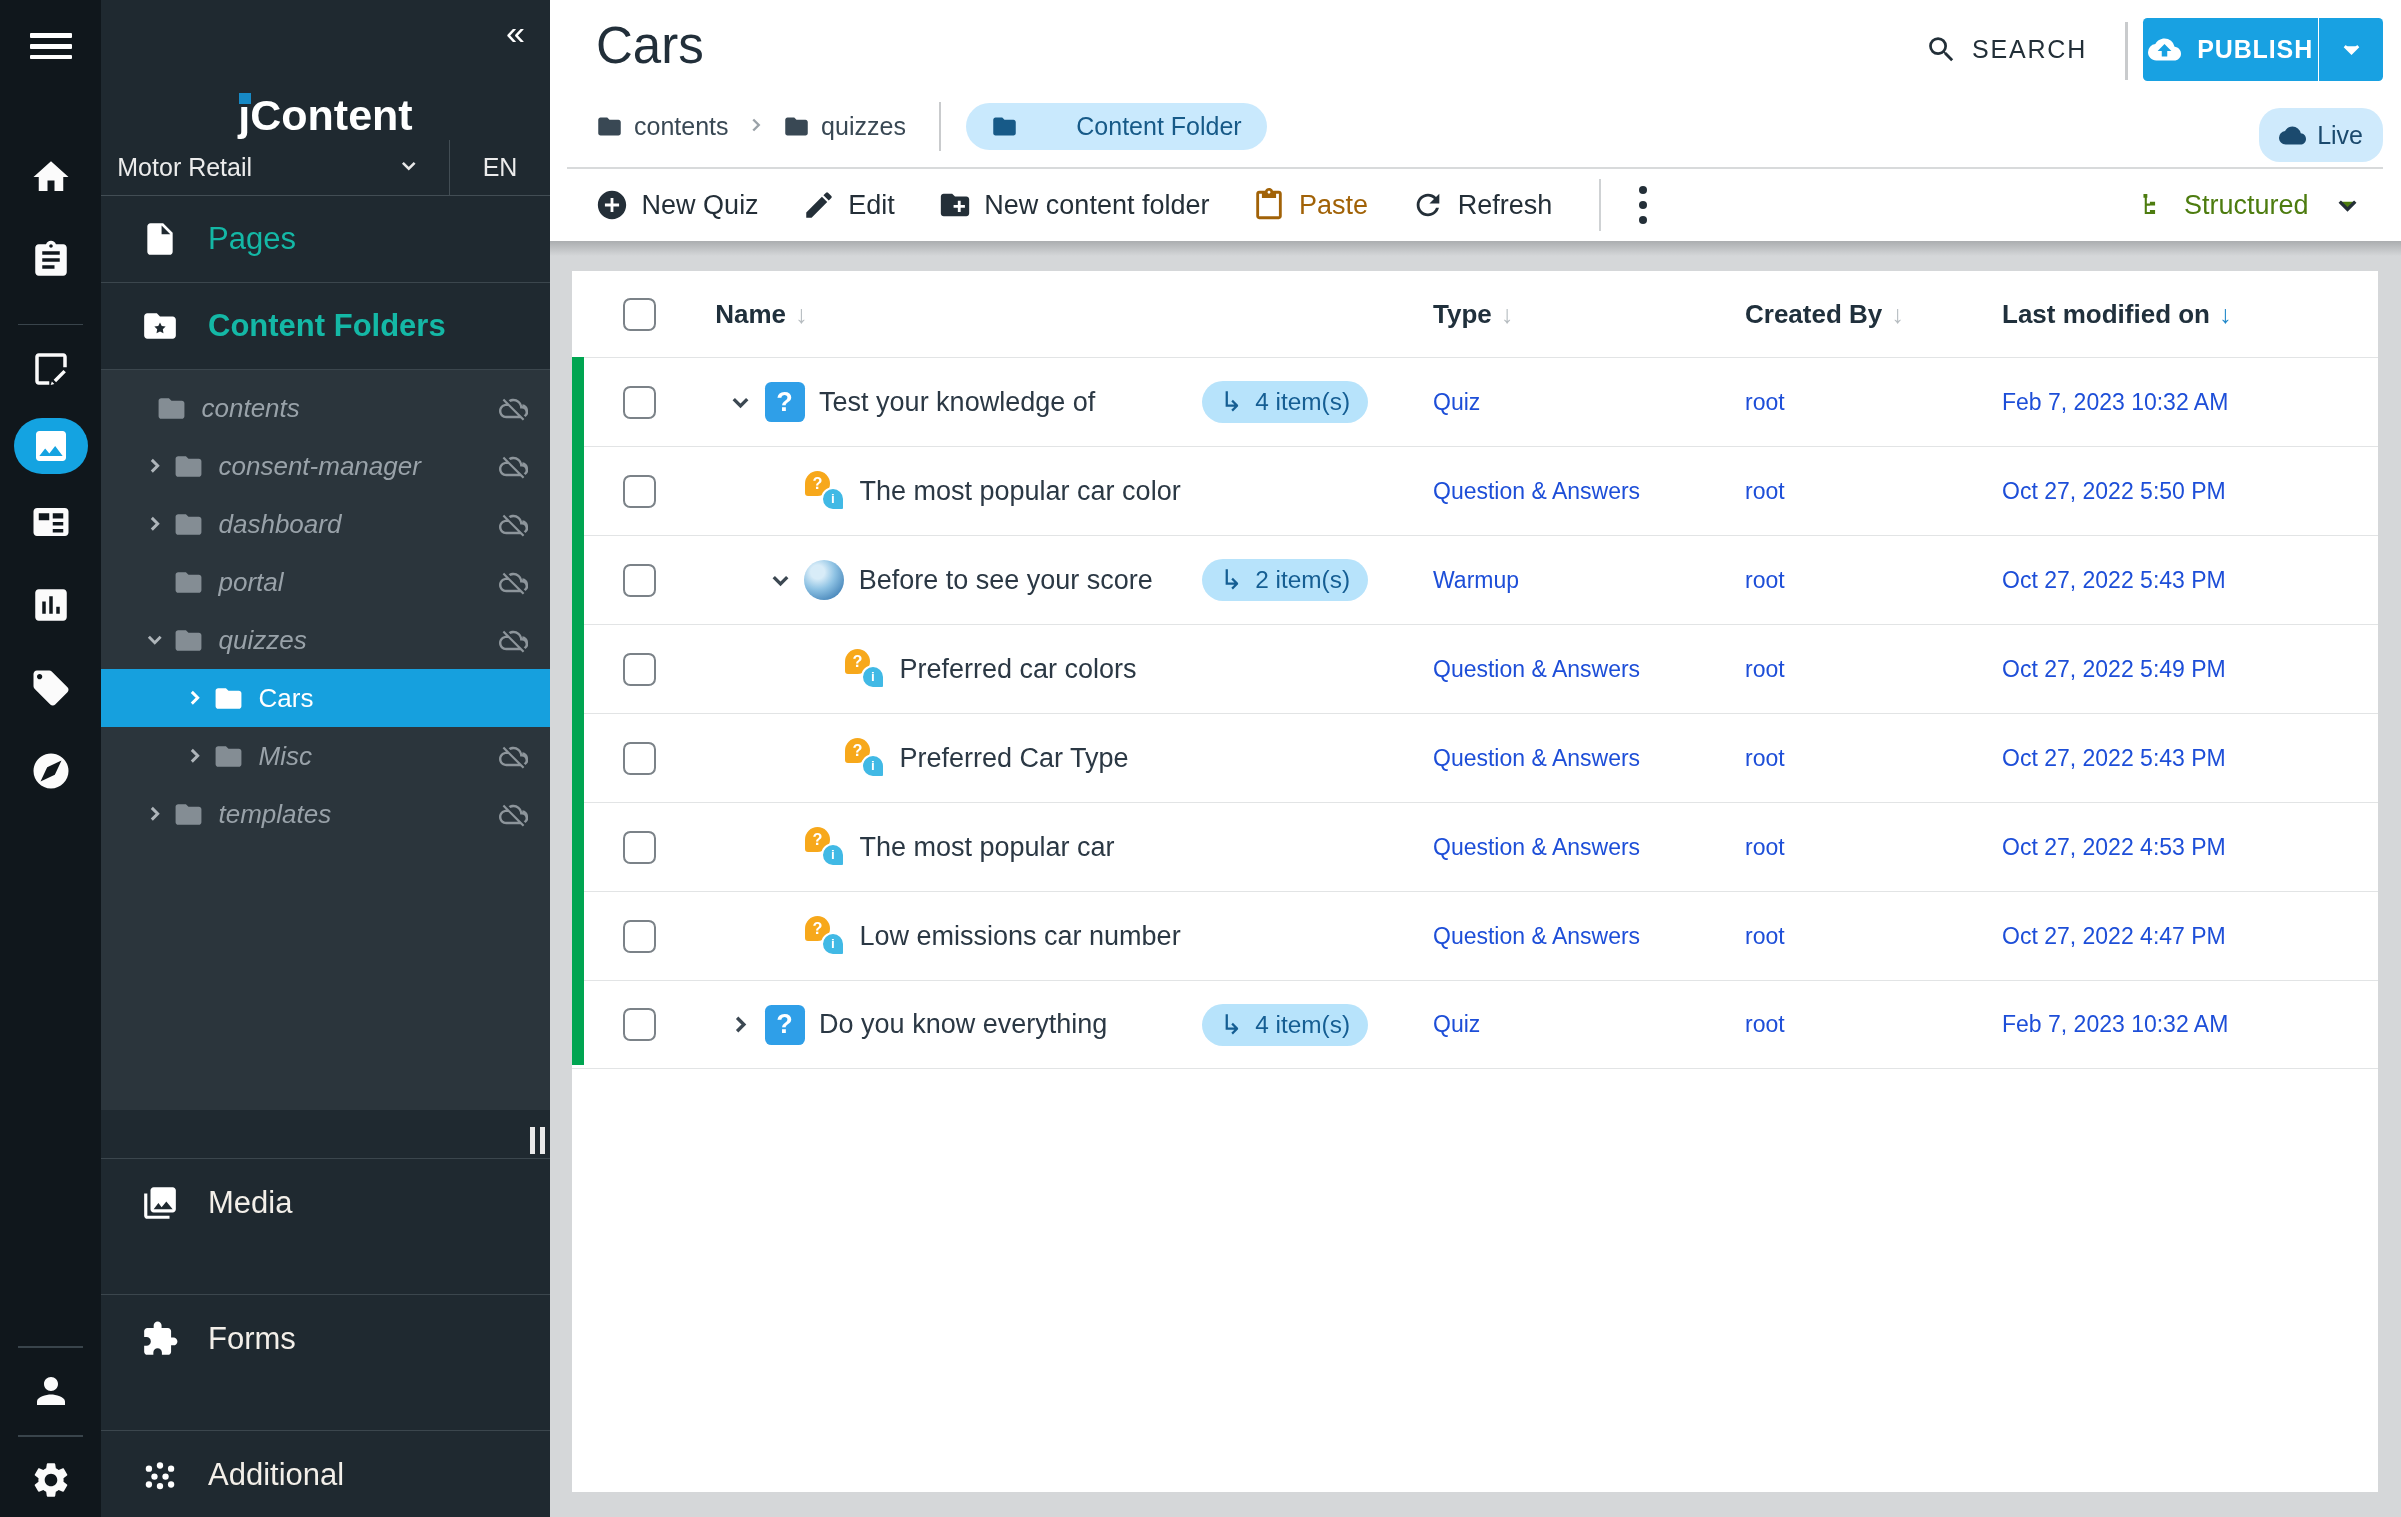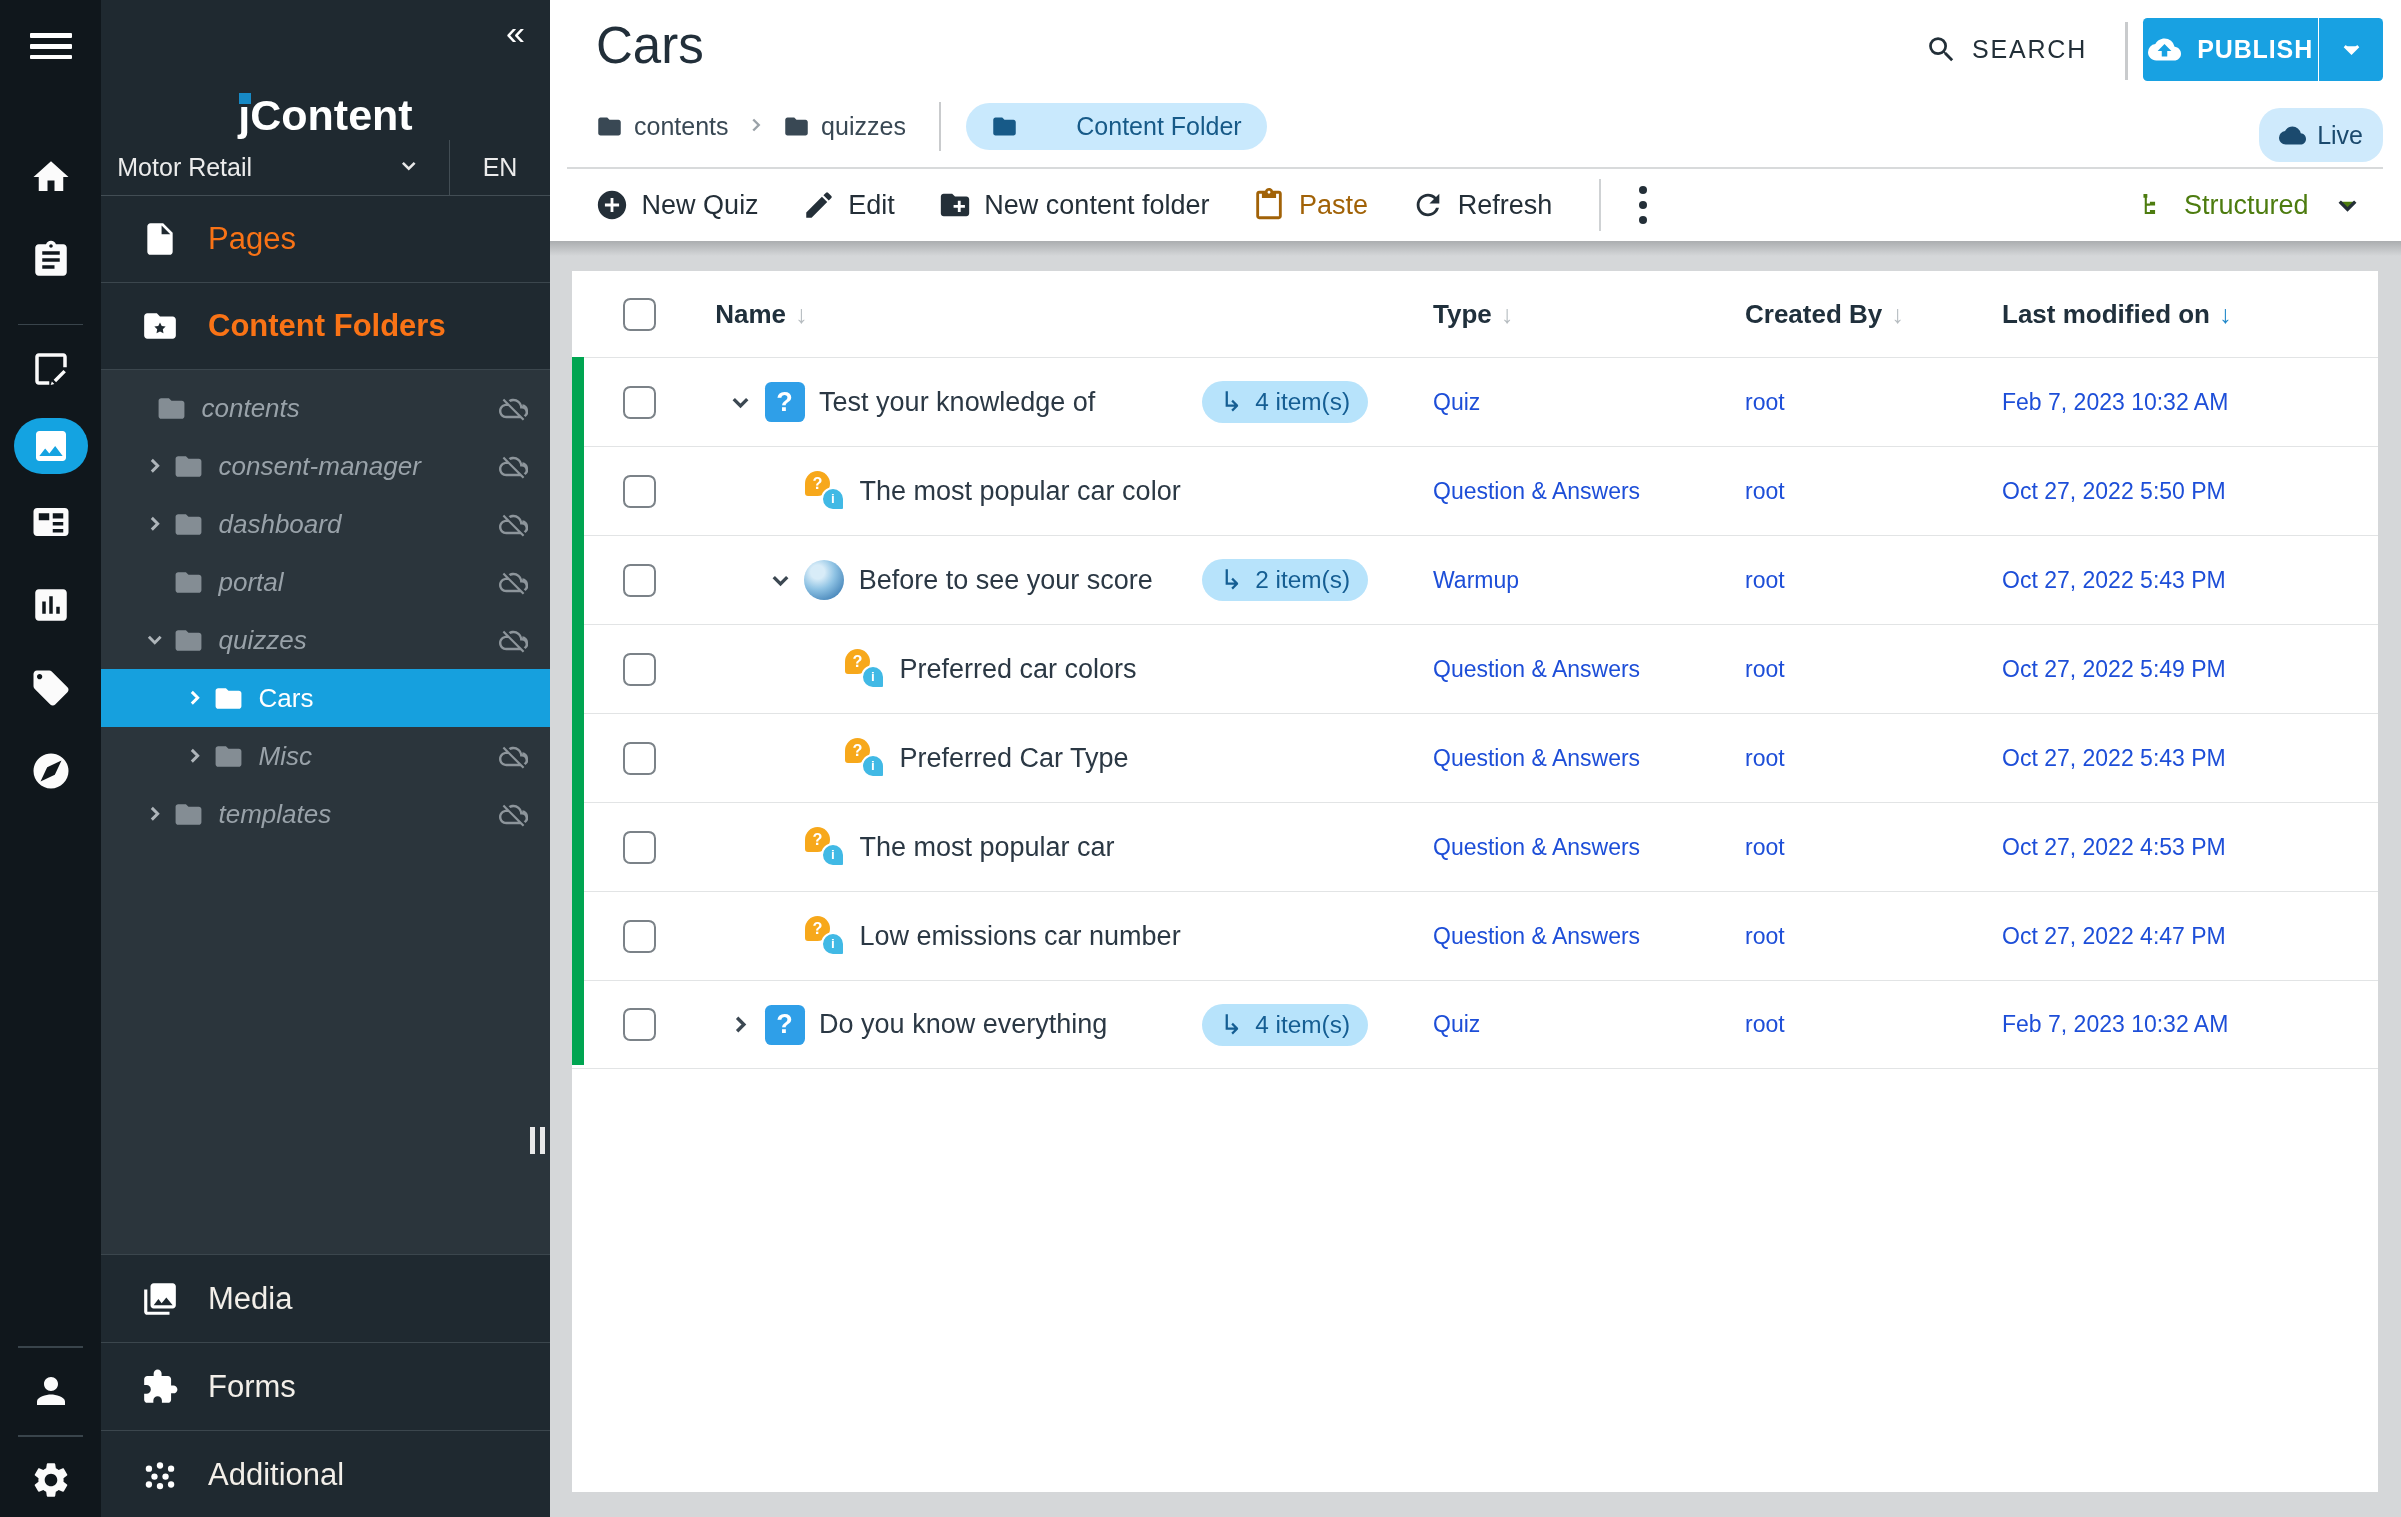--- a/index.html
+++ b/index.html
@@ -31,40 +31,40 @@
   .collapse { position:absolute; right:25px; top:14.5px; font-size:34px; color:#fff; cursor:pointer; line-height:1; }
   .site-row { height:56px; display:flex; align-items:stretch; border-bottom:1.8px solid #424d54; }
   .site-btn { flex:1; display:flex; align-items:center; padding:0 16.3px; cursor:pointer; }
   .site-btn .lbl { font-size:25px; color:#ececec; }
   .site-btn .chev { margin-left:auto; margin-right:12.6px; color:#e8e8e8; }
   .lang-btn { width:101px; border-left:1.8px solid #424d54; display:flex; align-items:center;
     justify-content:center; font-size:25px; color:#ececec; cursor:pointer; }
   .side-section { height:87px; display:flex; align-items:center; padding-left:40px;
     border-bottom:1.8px solid #3b464d; cursor:pointer; }
   .side-section svg { width:38px; height:38px; fill:#fff; margin-right:29px; }
-  .side-section .lbl { font-size:31px; color:#f97316; }
+  .side-section .lbl { font-size:31px; color:#14b8a6; }
   .side-section.bold .lbl { font-weight:700; }
   .tree { flex:1; background:#2b353c; padding-top:9px; position:relative; }
   .titem { height:58px; display:flex; align-items:center; color:#99a2a9; cursor:pointer; }
   .titem .tchev { width:36px; height:36px; display:flex; align-items:center; justify-content:center; color:#aeb5ba; flex:0 0 36px; }
   .titem .tchev svg { width:23.5px; height:23.5px; }
   .titem .folder { width:31px; height:31px; flex:0 0 31px; margin-right:14.5px; fill:#848d94; }
   .titem .lbl { font-size:26px; font-style:italic; }
   .titem .cloud { margin-left:auto; margin-right:22px; width:29px; height:29px; fill:#8d959b; flex:0 0 29px; }
   .ind-0 { padding-left:55px; }
   .ind-1 { padding-left:36px; }
   .ind-2 { padding-left:76px; }
   .titem.selected { background:#16a0de; color:#fff; }
   .titem.selected .lbl { font-style:normal; color:#fff; }
   .titem.selected .folder { fill:#fff; }
   .titem.selected .tchev { color:#fff; }
   .drag-handle { position:absolute; right:5.4px; top:757px; display:flex; gap:5.4px; cursor:col-resize; }
   .drag-handle div { width:4.5px; height:27px; background:#e9e9e9; }
   .side-bottom { margin-top:auto; }
-  .side-bottom .side-section { border-bottom:none; border-top:1.8px solid #3b464d; height:88px; }
+  .side-bottom .side-section { border-bottom:none; border-top:1.8px solid #3b464d; height:88px;margin-top:48px; }
   .side-bottom .side-section .lbl { font-weight:400; color:#f3efe9; }
 
   
   .main { position:absolute; left:550px; top:0; width:1851px; height:1518px; background:#d5d7d9; }
   .main-header { position:absolute; left:0; top:0; width:100%; height:241px; background:#fff; }
   .page-title { position:absolute; left:46px; top:16.3px; font-size:51px; color:#222f3a; font-weight:400; }
   .crumbs { position:absolute; left:46px; top:101px; height:51px; display:flex; align-items:center; }
   .crumb { display:flex; align-items:center; cursor:pointer; }
   .crumb svg { width:27px; height:27px; fill:#394854; margin-right:11px; }
   .crumb .lbl { font-size:25px; color:#394854; }

